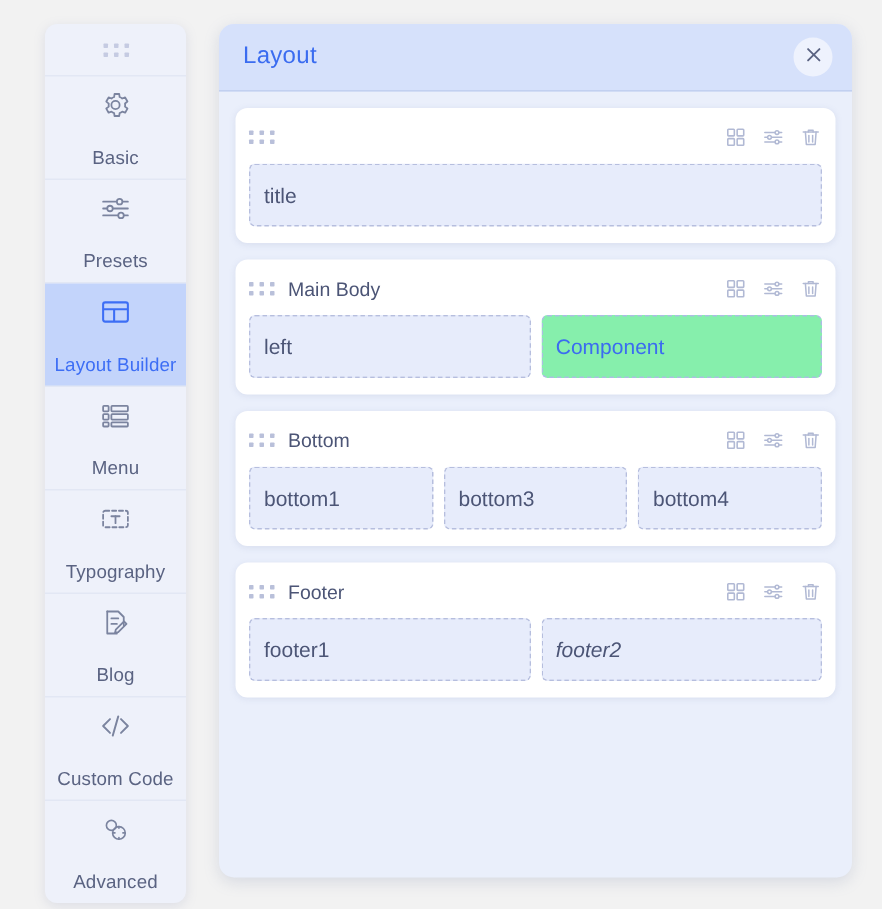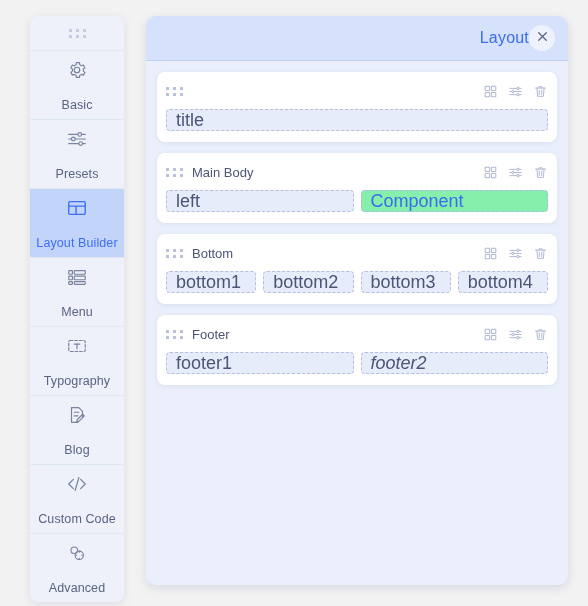--- a/index.html
+++ b/index.html
@@ -88,23 +88,24 @@
     display: flex;
     flex-direction: column;
   }
   #panel-header {
     height: 45px;
     flex: 0 0 45px;
     background: #d6e1fb;
     border-bottom: 1px solid #c2d0f0;
     display: flex;
     align-items: center;
-    justify-content: flex-end;
+    justify-content: space-between;
     padding: 0 13px 0 16px;
     box-sizing: border-box;
+    gap: 12px;
   }
   #panel-title {
     font-size: 16px;
     color: #3b6cf0;
     letter-spacing: 0.2px;
   }
   #close-btn {
     width: 26px; height: 26px;
     border-radius: 50%;
     background: #eef2fd;
@@ -159,29 +160,29 @@
     justify-content: center;
   }
   .act svg { display: block; }
 
   .cols {
     display: flex;
     gap: 7px;
   }
   .col-box {
     flex: 1 1 0;
-    height: 22px;
+    height: 42px;
     background: #e7ecfb;
     border: 1px dashed #b6bede;
     border-radius: 4px;
     display: flex;
     align-items: center;
     padding-left: 9px;
     box-sizing: border-box;
-    font-size: 18px;
+    font-size: 14px;
     color: #4c5576;
     cursor: pointer;
     white-space: nowrap;
     overflow: hidden;
   }
   .col-box.accent {
     color: #3b6cf0;
     background: #86efac;
     border-color: #aebbe6;
   }
@@ -441,21 +442,20 @@
             <path d="M9.5 6.5V4.5h5v2"></path>
             <path d="M6.3 6.5l1 13.2h9.4l1-13.2"></path>
             <line x1="10" y1="10" x2="10" y2="17"></line>
             <line x1="14" y1="10" x2="14" y2="17"></line>
           </svg>
         </span>
       </span>
     </div>
     <div class="cols">
           <div class="col-box" style="flex: 1 1 0px;">bottom1</div>
-          <div class="col-box" style="flex: 1 1 0px;">bottom2</div>
           <div class="col-box" style="flex: 1 1 0px;">bottom3</div>
           <div class="col-box" style="flex: 1 1 0px;">bottom4</div>
         </div>
   </div>
 
   <div class="row-card">
     <div class="row-top">
       <span class="dotgrid row-handle">
         <i></i>
             <i></i>

